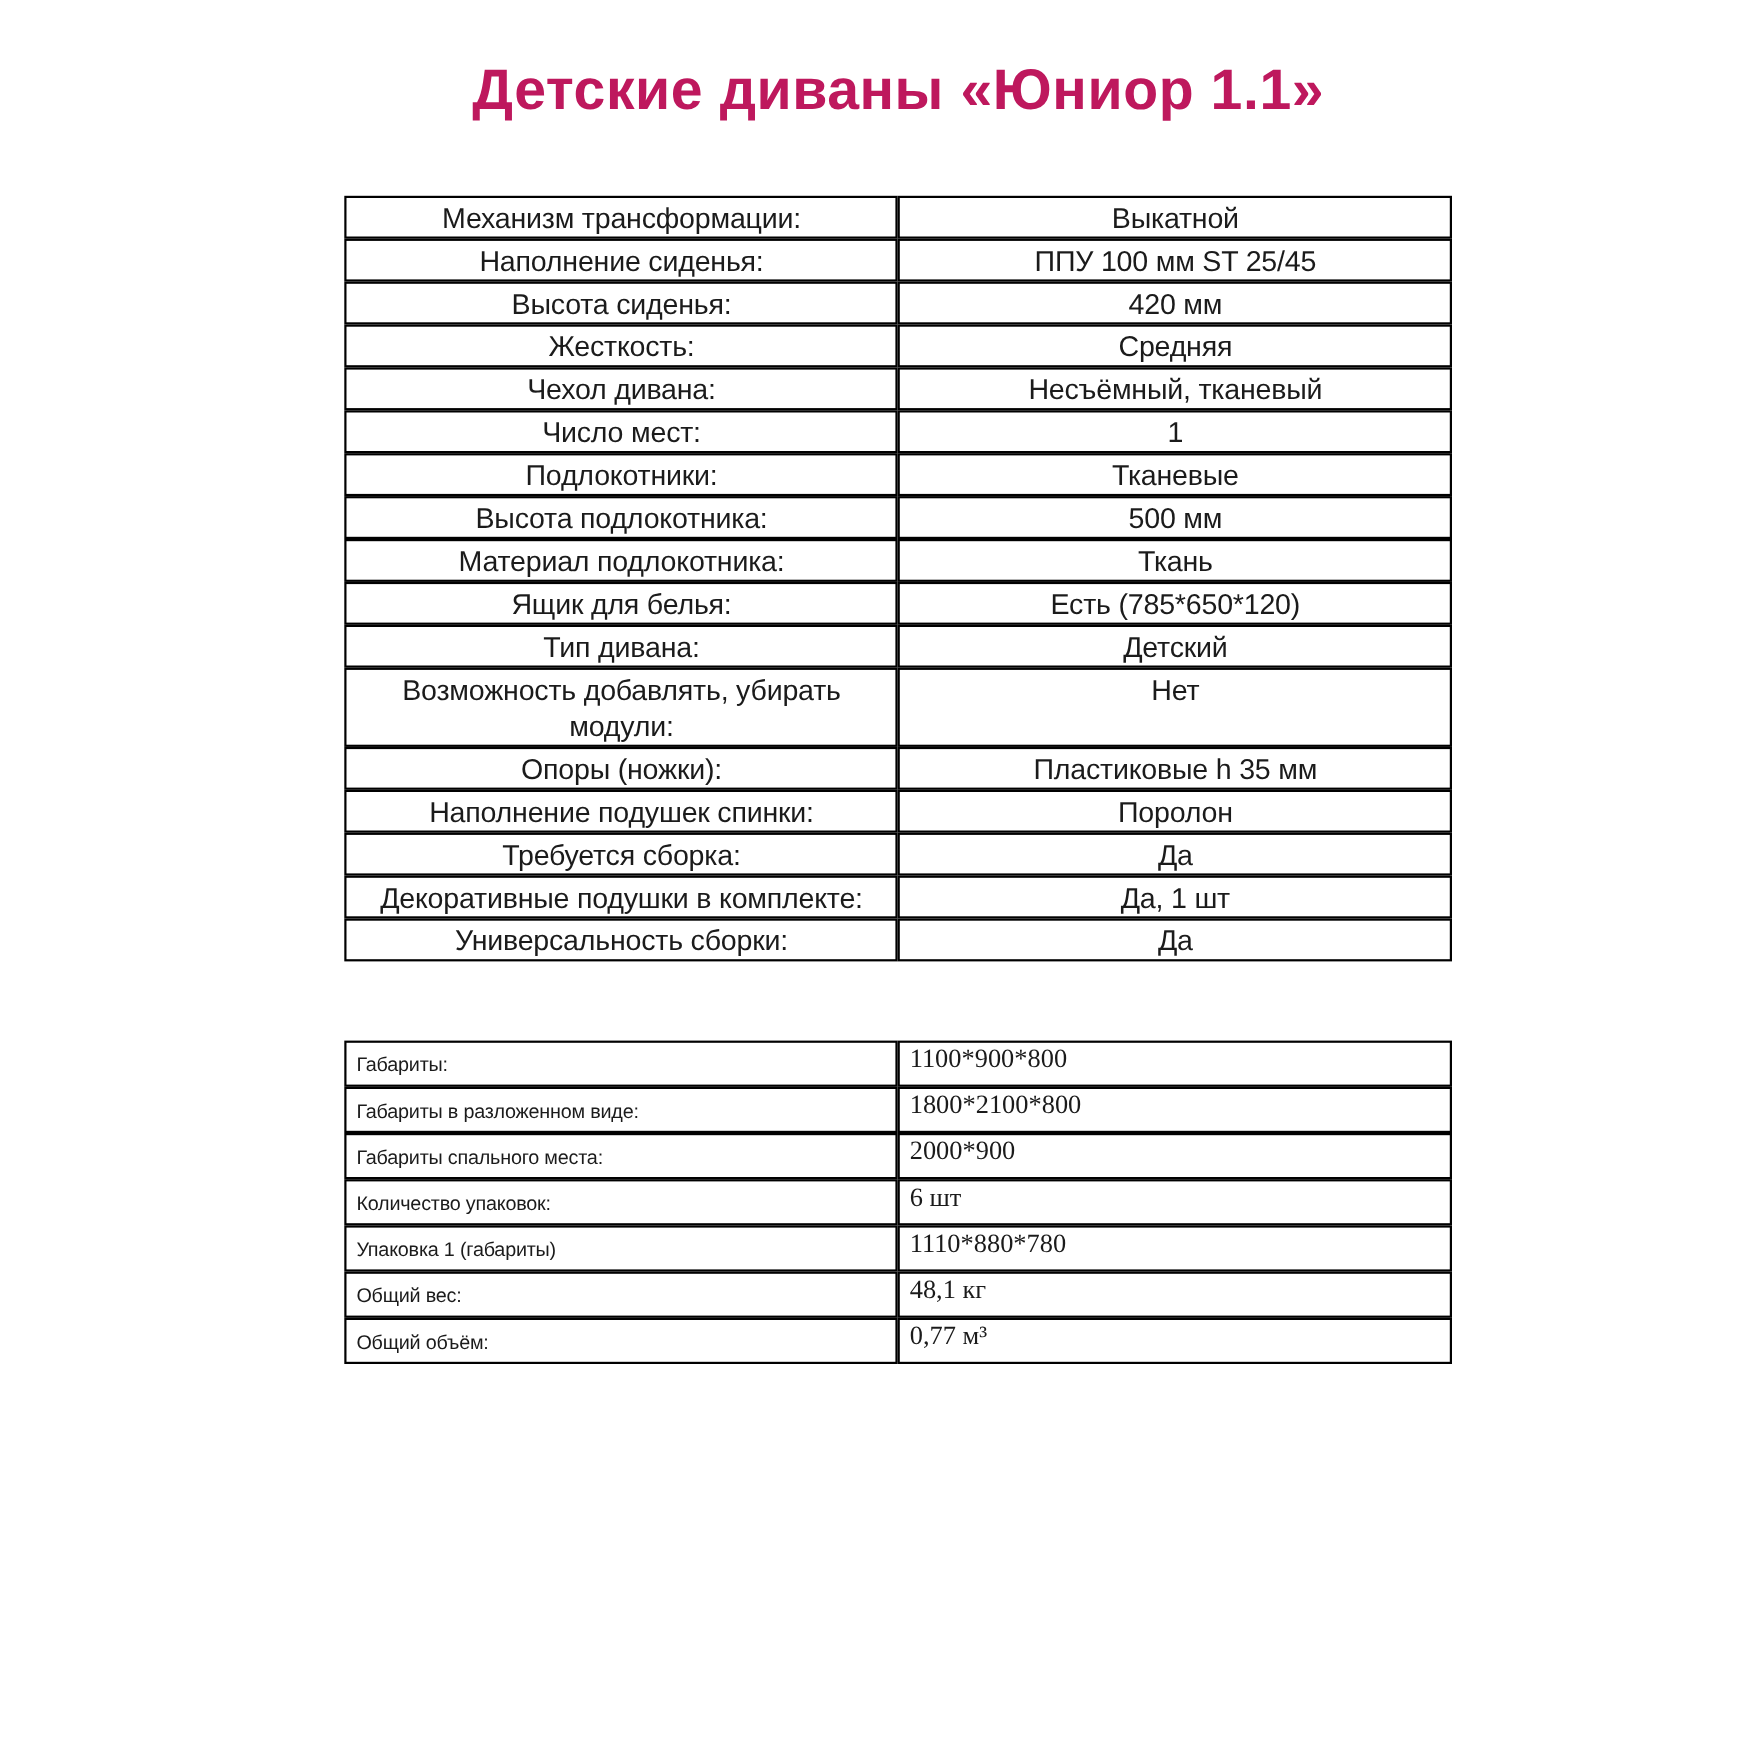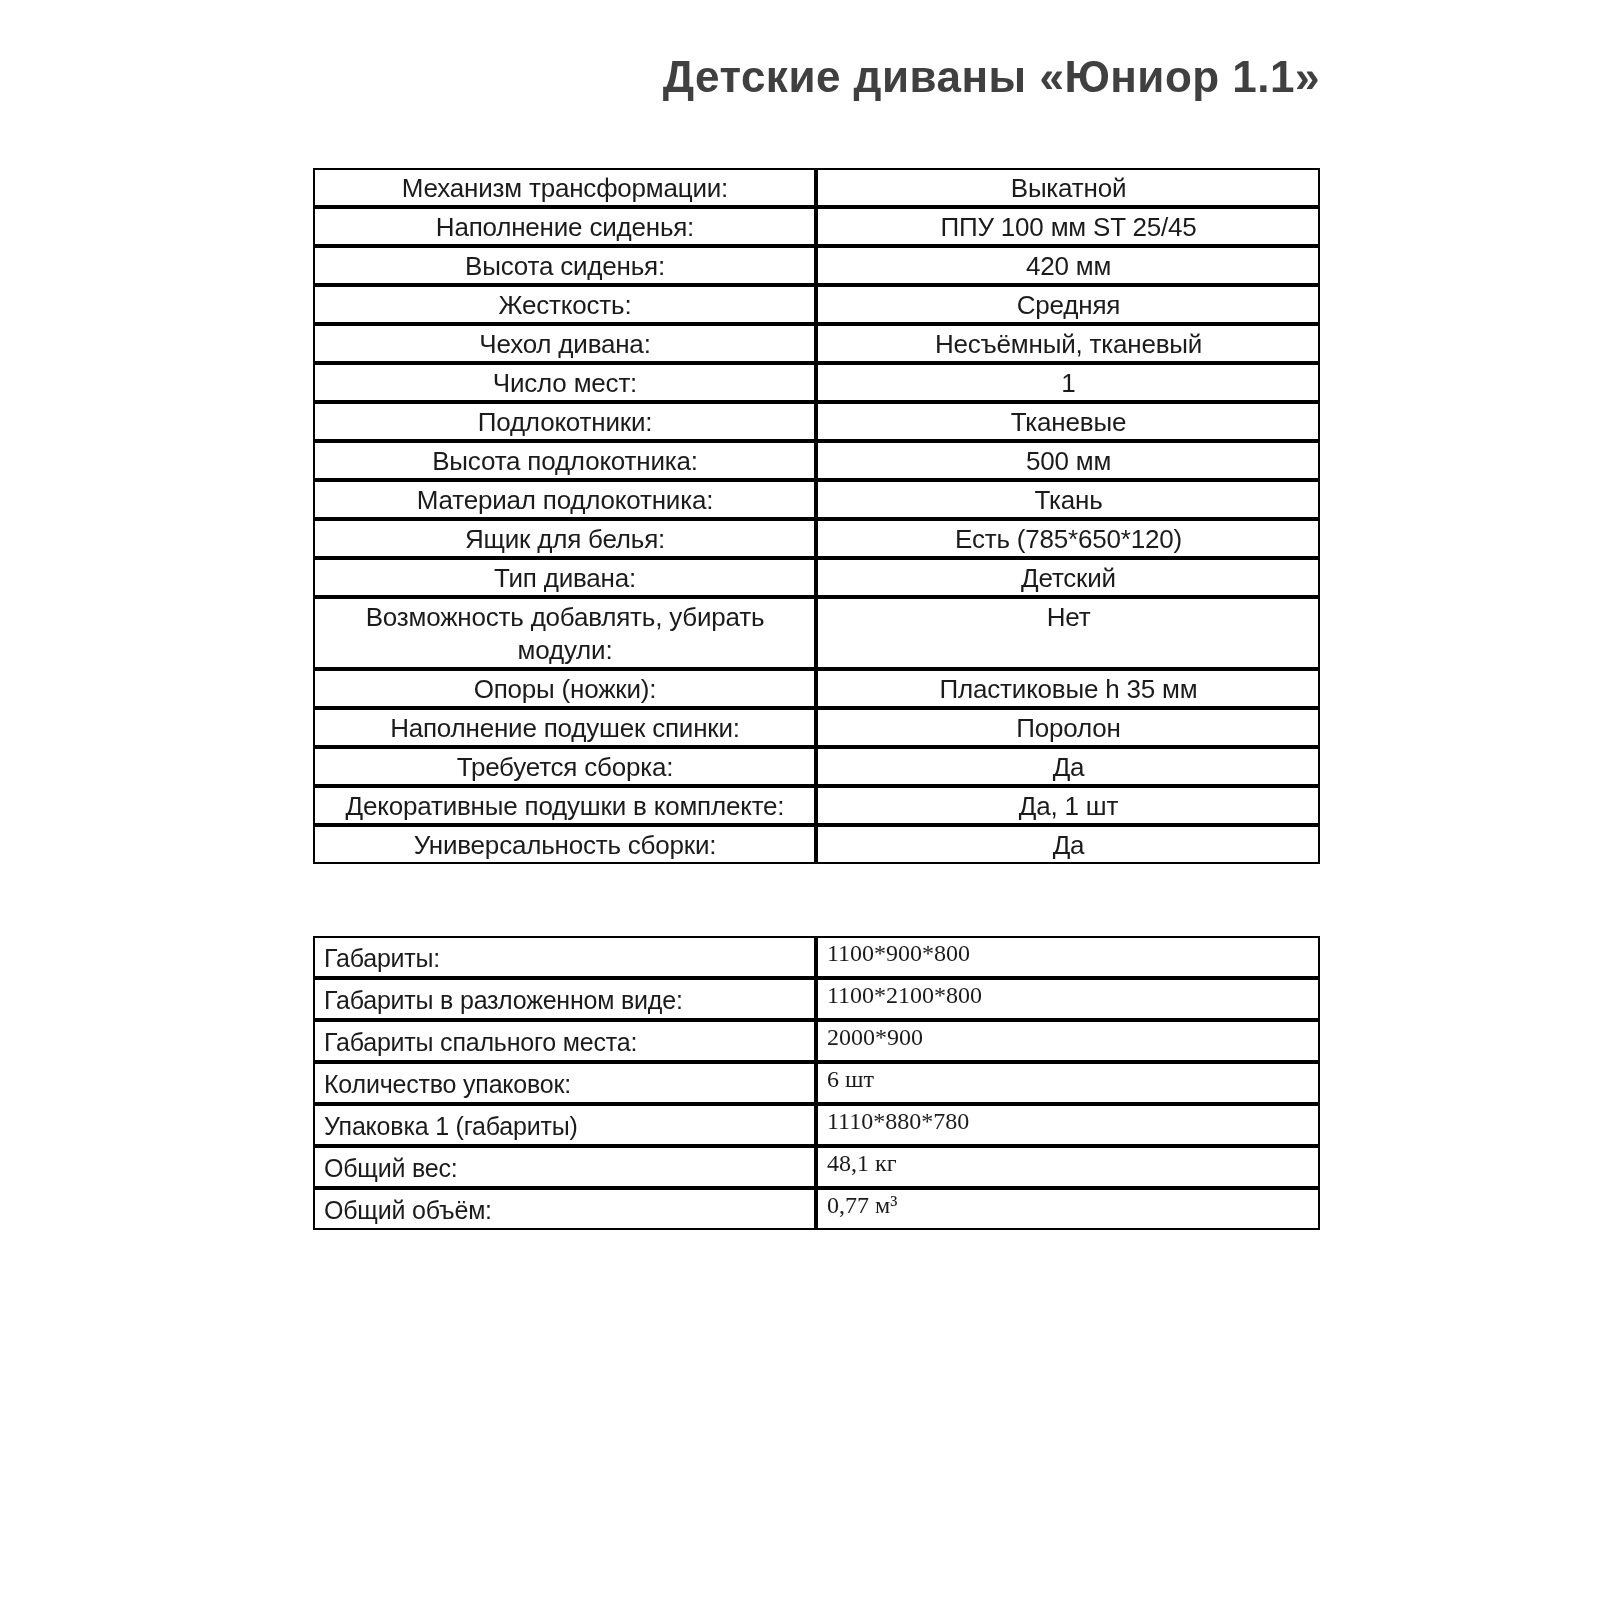--- a/index.html
+++ b/index.html
@@ -13,26 +13,26 @@
     color: #1b1b1b;
     font-family: "Liberation Sans", sans-serif;
     overflow: hidden;
   }
   .content {
     width: 1007px;
     margin-left: 313px;
     padding-top: 52px;
   }
   .doc-title {
-    font-size: 44px;
+    font-size: 52px;
     font-weight: 600;
     letter-spacing: 0.5px;
-    text-align: right;
+    text-align: center;
     margin: 0 0 66px 0;
-    color: #404040;
+    color: #be185d;
   }
   table.spec {
     border-collapse: separate;
     border-spacing: 0;
     table-layout: fixed;
     width: 1007px;
   }
   table.spec td {
     border: 2px solid #000000;
     padding: 2px 8px 0 9px;
@@ -45,21 +45,21 @@
     font-size: 26px;
     line-height: 33px;
     height: 33px;
     text-align: center;
   }
   
   table.t2 {
     margin-top: 72px;
   }
   table.t2 td.label {
-    font-size: 25px;
+    font-size: 18px;
     line-height: 36px;
     height: 36px;
     margin-top: 40px;
   }
   table.t2 td.value {
     font-family: Liberation Serif, serif;
     font-size: 24px;
     line-height: 30px;
     height: 36px;
     padding-top: 0;
@@ -158,21 +158,21 @@
       <col style="width:503px">
       <col style="width:504px">
     </colgroup>
     <tbody id="dims-body">
         <tr>
           <td class="label">Габариты:</td>
           <td class="value">1100*900*800</td>
         </tr>
         <tr>
           <td class="label">Габариты в разложенном виде:</td>
-          <td class="value">1100*2100*800</td>
+          <td class="value">1800*2100*800</td>
         </tr>
         <tr>
           <td class="label">Габариты спального места:</td>
           <td class="value">2000*900</td>
         </tr>
         <tr>
           <td class="label">Количество упаковок:</td>
           <td class="value">6 шт</td>
         </tr>
         <tr>

